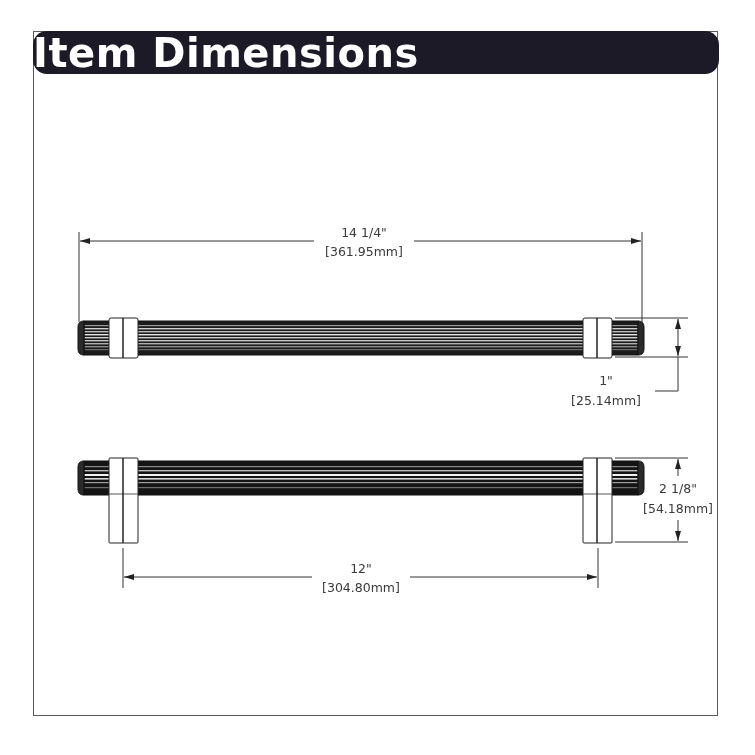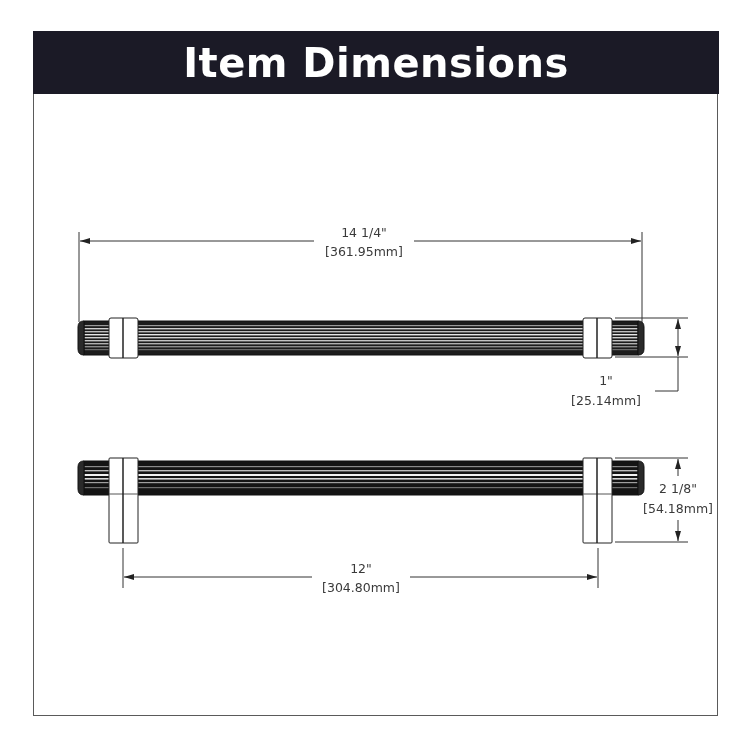--- a/index.html
+++ b/index.html
@@ -1,21 +1,21 @@
 <!DOCTYPE html>
 <html><head>
   <meta charset="utf-8">
   <style>
     html, body { margin: 0; padding: 0; background: #ffffff; }
     body { width: 755px; height: 755px; position: relative; overflow: hidden;
            font-family: "Liberation Sans", "DejaVu Sans", sans-serif; }
     .frame { position: absolute; left: 33px; top: 31px; width: 685px; height: 685px;
              border: 1px solid #5a5a5a; box-sizing: border-box; background: #fff; }
-    .header { position: absolute; left: 33px; top: 31px; width: 686px; height: 63px;
-              background: #1b1a26; display: flex; align-items: center; justify-content: center; }
+    .header { position: absolute; left: 33px; top: 31px; width: 686px; height: 43px;
+              background: #1b1a26; display: flex; align-items: center; justify-content: flex-start; border-radius: 14px; }
     .header-title { color: #ffffff; font-family: "DejaVu Sans", sans-serif; font-weight: bold;
                     font-size: 40px; letter-spacing: 0.5px; line-height: 1; }
     svg.drawing { position: absolute; left: 0; top: 0; }
     .dim-text { font-family: "DejaVu Sans", sans-serif; font-size: 12.5px; fill: #3a3a3a; }
   </style>
 </head>
 <body>
 
 <div class="frame"></div>
 <div class="header">

